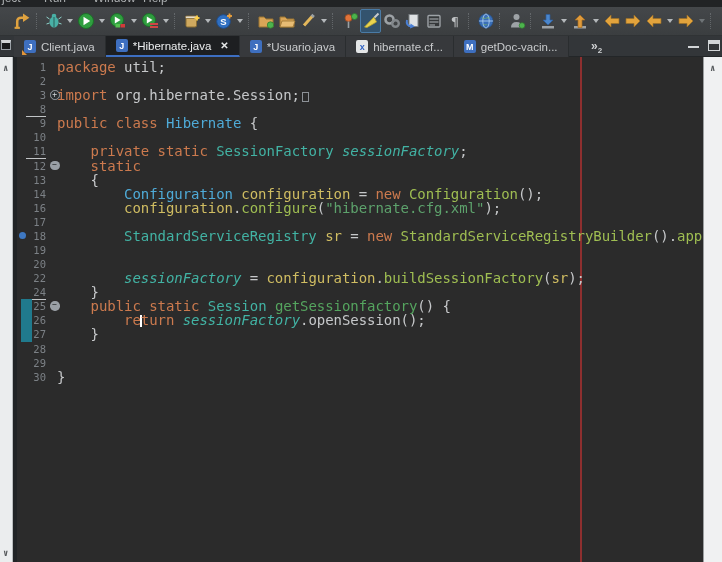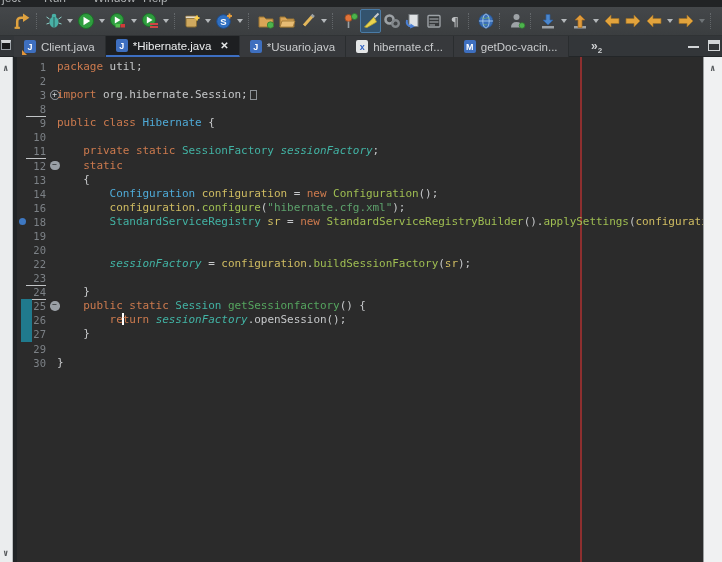--- a/index.html
+++ b/index.html
@@ -48,21 +48,21 @@
   .redline { position:absolute; left:563px; top:0; width:2px; height:505px; background:#8e2f2f; }
   .rows { position:absolute; left:0; top:3px; width:100%; }
   .row { position:relative; height:14.08px; }
   .num { position:absolute; left:9px; width:20px; text-align:right; font-family:"DejaVu Sans Mono",monospace; font-size:10.5px; color:#7c8186; line-height:14px; }
   .num.ul { border-bottom:1px solid #c2c5c7; }
   .fold { position:absolute; left:33px; top:2px; width:9.5px; height:9.5px; border-radius:50%; font-size:8px; line-height:8.5px; text-align:center; font-family:"DejaVu Sans Mono",monospace; }
   .fold.plus { background:#2b2f31; border:1px solid #9aa0a6; color:#d2d6d9; }
   .fold.minus { background:#9aa0a6; color:#1d1f21; }
   .dot { position:absolute; left:2px; top:3.5px; width:7px; height:7px; border-radius:50%; background:#3e78c2; }
   .chbar { position:absolute; left:4px; top:0; width:11px; height:100%; background:#207a8d; }
-  .code { position:absolute; left:40px; top:0; white-space:pre; font-family:"DejaVu Sans Mono",monospace; font-size:11px; letter-spacing:-0.05px; line-height:14.08px; color:#c6c8ca; }
+  .code { position:absolute; left:40px; top:0; white-space:pre; font-family:"DejaVu Sans Mono",monospace; font-size:14px; letter-spacing:-0.05px; line-height:14.08px; color:#c6c8ca; }
   .c-k { color:#cc7a4e; } .c-t { color:#42b3a4; } .c-b { color:#4fabd8; }
   .c-v { color:#d0bd62; } .c-m { color:#9fbe52; } .c-g { color:#55a55f; }
   .c-s { color:#5da26c; } .c-f { color:#42b3a4; font-style:italic; } .c-p { color:#c6c8ca; }
   .caret { display:inline-block; width:1.5px; height:12px; background:#ffffff; vertical-align:-2px; margin:0 -0.75px; }
   .foldbox { display:inline-block; width:7px; height:10px; border:1px solid #8d9297; vertical-align:-2px; margin-left:2px; }
 </style>
 </head>
 <body>
 
 <div id="app">
@@ -355,59 +355,63 @@
         </div>
         <div class="row">
           <div class="num">14</div>
           <div class="code"><span class="c-p">        </span><span class="c-b">Configuration</span><span class="c-p"> </span><span class="c-v">configuration</span><span class="c-p"> = </span><span class="c-k">new</span><span class="c-p"> </span><span class="c-m">Configuration</span><span class="c-p">();</span></div>
         </div>
         <div class="row">
           <div class="num">16</div>
           <div class="code"><span class="c-p">        </span><span class="c-v">configuration</span><span class="c-p">.</span><span class="c-m">configure</span><span class="c-p">(</span><span class="c-s">"hibernate.cfg.xml"</span><span class="c-p">);</span></div>
         </div>
         <div class="row">
+          <div class="num">17</div>
+          <div class="code"></div>
+        </div>
+        <div class="row">
           <div class="dot"></div>
           <div class="num">18</div>
           <div class="code"><span class="c-p">        </span><span class="c-t">StandardServiceRegistry</span><span class="c-p"> </span><span class="c-v">sr</span><span class="c-p"> = </span><span class="c-k">new</span><span class="c-p"> </span><span class="c-m">StandardServiceRegistryBuilder</span><span class="c-p">().</span><span class="c-m">applySettings</span><span class="c-p">(</span><span class="c-v">configurati</span></div>
         </div>
         <div class="row">
           <div class="num">19</div>
           <div class="code"></div>
         </div>
         <div class="row">
           <div class="num">20</div>
           <div class="code"></div>
         </div>
         <div class="row">
           <div class="num">22</div>
           <div class="code"><span class="c-p">        </span><span class="c-f">sessionFactory</span><span class="c-p"> = </span><span class="c-v">configuration</span><span class="c-p">.</span><span class="c-m">buildSessionFactory</span><span class="c-p">(</span><span class="c-v">sr</span><span class="c-p">);</span></div>
-        </div>
-        <div class="row">
-          <div class="num ul">23</div>
-          <div class="code"></div>
         </div>
         <div class="row">
           <div class="num ul">24</div>
           <div class="code"><span class="c-p">    }</span></div>
         </div>
         <div class="row">
           <div class="chbar"></div>
           <div class="num">25</div>
           <div class="fold minus">−</div>
           <div class="code"><span class="c-p">    </span><span class="c-k">public</span><span class="c-p"> </span><span class="c-k">static</span><span class="c-p"> </span><span class="c-t">Session</span><span class="c-p"> </span><span class="c-g">getSessionfactory</span><span class="c-p">() {</span></div>
         </div>
         <div class="row">
           <div class="chbar"></div>
           <div class="num">26</div>
           <div class="code"><span class="c-p">        </span><span class="c-k">re</span><span class="caret"></span><span class="c-k">turn</span><span class="c-p"> </span><span class="c-f">sessionFactory</span><span class="c-p">.</span><span class="c-p">openSession</span><span class="c-p">();</span></div>
         </div>
         <div class="row">
           <div class="chbar"></div>
           <div class="num">27</div>
           <div class="code"><span class="c-p">    }</span></div>
+        </div>
+        <div class="row">
+          <div class="num">28</div>
+          <div class="code"></div>
         </div>
         <div class="row">
           <div class="num">29</div>
           <div class="code"></div>
         </div>
         <div class="row">
           <div class="num">30</div>
           <div class="code"><span class="c-p">}</span></div>
         </div>
       </div>

